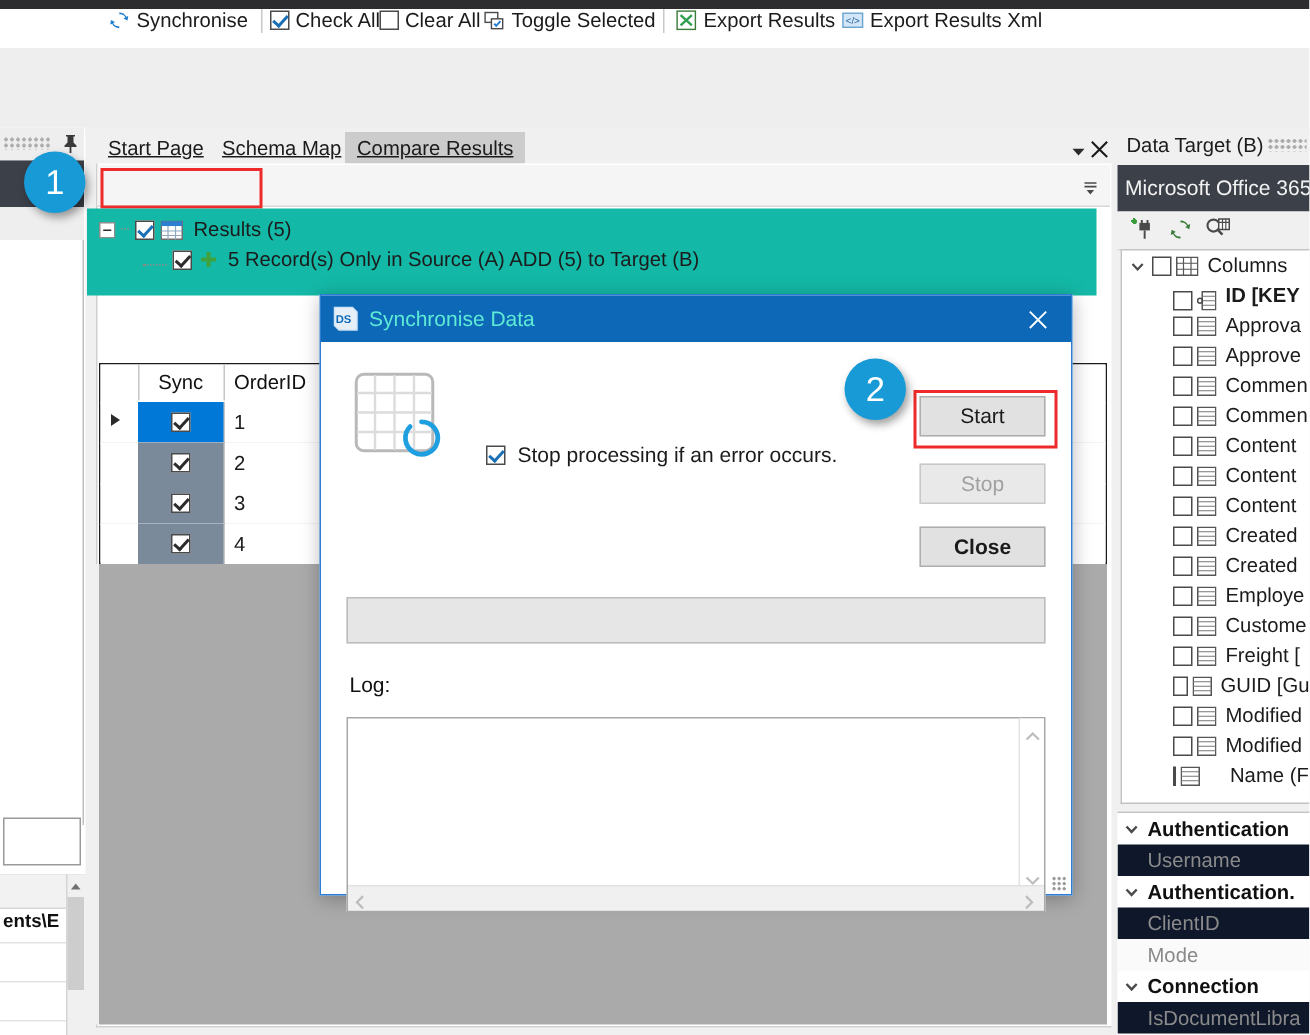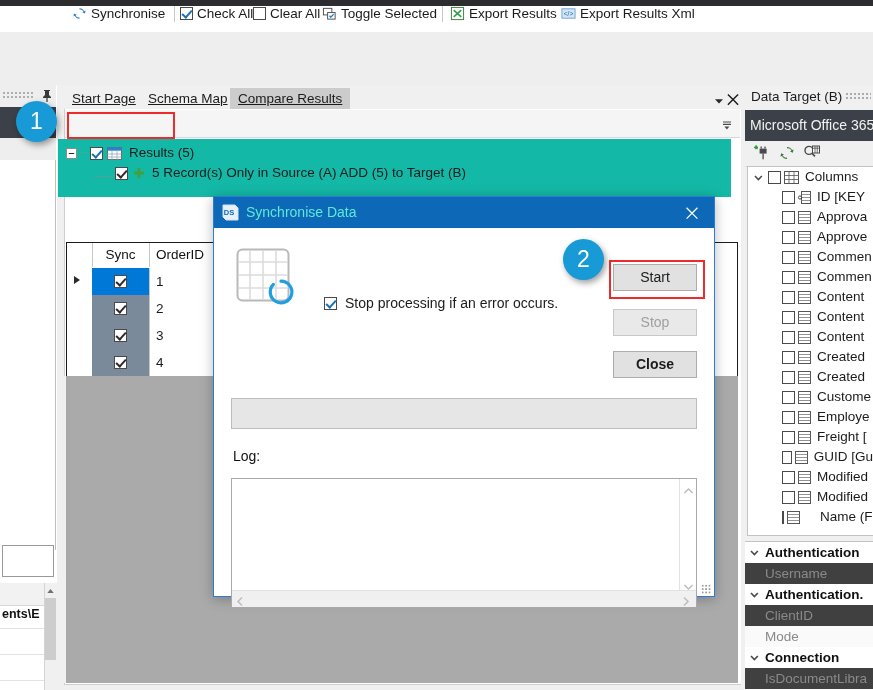--- a/index.html
+++ b/index.html
@@ -89,25 +89,25 @@
   #rdock-grip{left:845px;top:92px;width:26px;height:9px;
      background-image:radial-gradient(#9a9a9a 38%,transparent 40%);
      background-size:4px 4px;opacity:.8;}
   #rdock-dark{left:745px;top:110px;width:128px;height:31px;background:#3c4049;}
   #rdock-dark-label{left:750px;top:117px;font-size:14px;color:#f2f2f2;white-space:nowrap;}
   #rdock-tools{left:745px;top:141px;width:128px;height:25px;background:#f0f0f0;border-bottom:1px solid #dcdcdc;}
   #rdock-tree{left:747px;top:166px;width:126px;height:370px;background:#ffffff;border:1px solid #c3c3c3;border-right:none;box-sizing:border-box;overflow:hidden;}
   .rtree-row{position:relative;height:20px;line-height:20px;font-size:13.5px;white-space:nowrap;display:flex;align-items:center;gap:3px;color:#1b1b1b;}
   .rtree-row.col{padding-left:4px;}
   .rtree-row.child{padding-left:34px;}
-  .rtree-row.child.bold{font-weight:normal;}
+  .rtree-row.child.bold{font-weight:bold;align-items:flex-end;}
 
   #rprops{left:745px;top:541px;width:128px;height:149px;background:#ffffff;border-top:1px solid #c3c3c3;overflow:hidden;}
   .prop-cat{height:21px;line-height:21px;font-size:13.5px;font-weight:bold;color:#101010;display:flex;align-items:center;gap:4px;padding-left:3px;white-space:nowrap;}
-  .prop-item{height:21px;line-height:21px;font-size:13.5px;color:#8a8a8a;padding-left:20px;white-space:nowrap;background:#404040;}
+  .prop-item{height:21px;line-height:21px;font-size:13.5px;color:#8a8a8a;padding-left:20px;white-space:nowrap;background:#0f172a;}
   .prop-item.alt{background:#fafafa;}
 
   
   #vsplit{left:741px;top:85px;width:4px;height:605px;background:#f0f0f0;}
 
   
   #dialog{left:213px;top:196px;width:500px;height:399px;background:#ffffff;border:1px solid #2b7cd3;box-shadow:0 2px 12px rgba(0,0,0,.28);}
   #dlg-title{position:absolute;left:0;top:0;width:100%;height:31px;background:#0d68b8;}
   #dlg-icon{position:absolute;left:8px;top:7px;width:17px;height:17px;}
   #dlg-title-text{position:absolute;left:32px;top:0;height:31px;line-height:31px;color:#5eead4;font-size:14px;}
@@ -493,31 +493,31 @@
         <span style="margin-left:3px">Created </span>
       </div>
       <div class="rtree-row child">
         <span class="cb"></span>
         <span style="display:inline-flex">
           <svg width="13" height="13" viewBox="0 0 13 13">
             <rect x=".5" y=".5" width="12" height="12" fill="#fff" stroke="#555"></rect>
             <path d="M.5 3.5h12M.5 6.5h12M.5 9.5h12" stroke="#777" stroke-width=".8"></path>
           </svg>
         </span>
+        <span style="margin-left:3px">Employe</span>
+      </div>
+      <div class="rtree-row child">
+        <span class="cb"></span>
+        <span style="display:inline-flex">
+          <svg width="13" height="13" viewBox="0 0 13 13">
+            <rect x=".5" y=".5" width="12" height="12" fill="#fff" stroke="#555"></rect>
+            <path d="M.5 3.5h12M.5 6.5h12M.5 9.5h12" stroke="#777" stroke-width=".8"></path>
+          </svg>
+        </span>
         <span style="margin-left:3px">Custome</span>
-      </div>
-      <div class="rtree-row child">
-        <span class="cb"></span>
-        <span style="display:inline-flex">
-          <svg width="13" height="13" viewBox="0 0 13 13">
-            <rect x=".5" y=".5" width="12" height="12" fill="#fff" stroke="#555"></rect>
-            <path d="M.5 3.5h12M.5 6.5h12M.5 9.5h12" stroke="#777" stroke-width=".8"></path>
-          </svg>
-        </span>
-        <span style="margin-left:3px">Employe</span>
       </div>
       <div class="rtree-row child">
         <span class="cb"></span>
         <span style="display:inline-flex">
           <svg width="13" height="13" viewBox="0 0 13 13">
             <rect x=".5" y=".5" width="12" height="12" fill="#fff" stroke="#555"></rect>
             <path d="M.5 3.5h12M.5 6.5h12M.5 9.5h12" stroke="#777" stroke-width=".8"></path>
           </svg>
         </span>
         <span style="margin-left:3px">Freight [</span>

